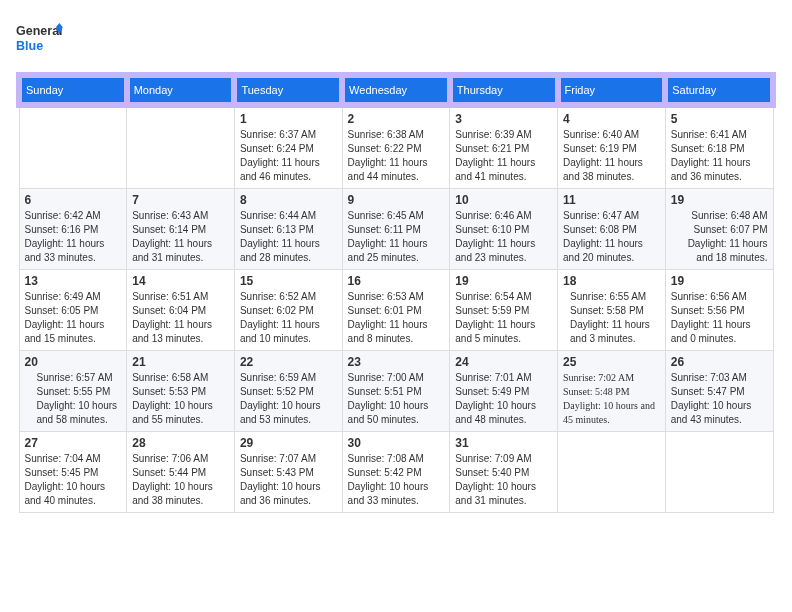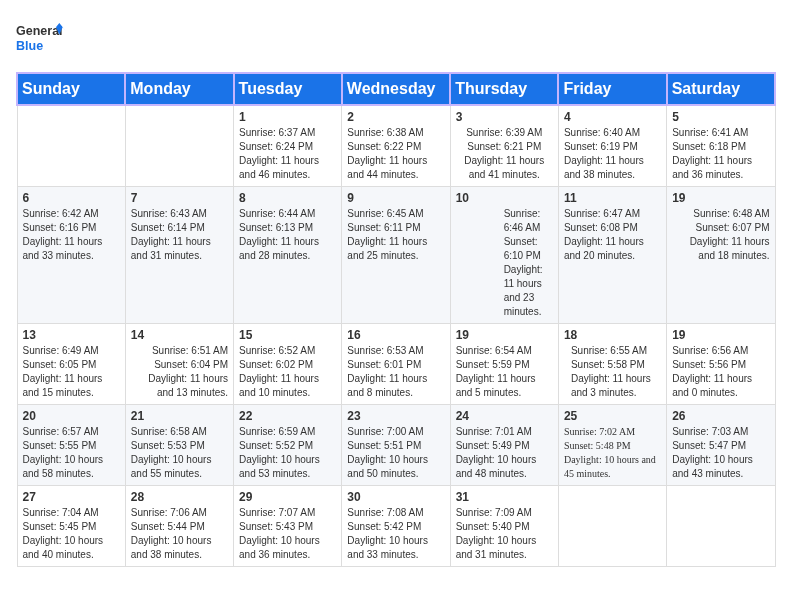--- a/index.html
+++ b/index.html
@@ -34,25 +34,25 @@
       color: #555;
     }
     table {
       width: 100%;
       border-collapse: collapse;
       table-layout: fixed;
     }
     thead th {
       background-color: #1a73e8;
       color: #fff;
-      font-size: 16px;
-      font-weight: bold;
+      font-size: 11px;
+      font-weight: normal;
       padding: 6px 4px;
       text-align: left;
-      border: 2px solid #c4b5fd;
+      border: 6px solid #c4b5fd;
     }
     td {
       vertical-align: top;
       border: 1px solid #ddd;
       padding: 4px 5px;
       font-size: 10.5px;
       color: #333;
       min-height: 80px;
       background: #fff;
     }
@@ -114,21 +114,21 @@
 Daylight: 11 hours and 46 minutes.</div>
         </td>
         <td>
           <span class="day-num">2</span>
           <div class="cell-text" style="white-space: pre-line;">Sunrise: 6:38 AM
 Sunset: 6:22 PM
 Daylight: 11 hours and 44 minutes.</div>
         </td>
         <td>
           <span class="day-num">3</span>
-          <div class="cell-text" style="white-space: pre-line; text-align: center;">Sunrise: 6:39 AM
+          <div class="cell-text" style="white-space: pre-line;">Sunrise: 6:39 AM
 Sunset: 6:21 PM
 Daylight: 11 hours and 41 minutes.</div>
         </td>
         <td>
           <span class="day-num">4</span>
           <div class="cell-text" style="white-space: pre-line;">Sunrise: 6:40 AM
 Sunset: 6:19 PM
 Daylight: 11 hours and 38 minutes.</div>
         </td>
         <td>
@@ -158,21 +158,21 @@
 Daylight: 11 hours and 28 minutes.</div>
         </td>
         <td>
           <span class="day-num">9</span>
           <div class="cell-text" style="white-space: pre-line;">Sunrise: 6:45 AM
 Sunset: 6:11 PM
 Daylight: 11 hours and 25 minutes.</div>
         </td>
         <td>
           <span class="day-num">10</span>
-          <div class="cell-text" style="white-space: pre-line; margin-left: 48px;">Sunrise: 6:46 AM
+          <div class="cell-text" style="white-space: pre-line;">Sunrise: 6:46 AM
 Sunset: 6:10 PM
 Daylight: 11 hours and 23 minutes.</div>
         </td>
         <td>
           <span class="day-num">11</span>
           <div class="cell-text" style="white-space: pre-line;">Sunrise: 6:47 AM
 Sunset: 6:08 PM
 Daylight: 11 hours and 20 minutes.</div>
         </td>
         <td>
@@ -184,21 +184,21 @@
       </tr>
       <tr>
         <td>
           <span class="day-num">13</span>
           <div class="cell-text" style="white-space: pre-line;">Sunrise: 6:49 AM
 Sunset: 6:05 PM
 Daylight: 11 hours and 15 minutes.</div>
         </td>
         <td>
           <span class="day-num">14</span>
-          <div class="cell-text" style="white-space: pre-line; text-align: right;">Sunrise: 6:51 AM
+          <div class="cell-text" style="white-space: pre-line;">Sunrise: 6:51 AM
 Sunset: 6:04 PM
 Daylight: 11 hours and 13 minutes.</div>
         </td>
         <td>
           <span class="day-num">15</span>
           <div class="cell-text" style="white-space: pre-line;">Sunrise: 6:52 AM
 Sunset: 6:02 PM
 Daylight: 11 hours and 10 minutes.</div>
         </td>
         <td>
@@ -222,21 +222,21 @@
         <td>
           <span class="day-num">19</span>
           <div class="cell-text" style="white-space: pre-line;">Sunrise: 6:56 AM
 Sunset: 5:56 PM
 Daylight: 11 hours and 0 minutes.</div>
         </td>
       </tr>
       <tr>
         <td>
           <span class="day-num">20</span>
-          <div class="cell-text" style="white-space: pre-line;">Sunrise: 6:57 AM
+          <div class="cell-text" style="white-space: pre-line; margin-left: 12px;">Sunrise: 6:57 AM
 Sunset: 5:55 PM
 Daylight: 10 hours and 58 minutes.</div>
         </td>
         <td>
           <span class="day-num">21</span>
           <div class="cell-text" style="white-space: pre-line;">Sunrise: 6:58 AM
 Sunset: 5:53 PM
 Daylight: 10 hours and 55 minutes.</div>
         </td>
         <td>

